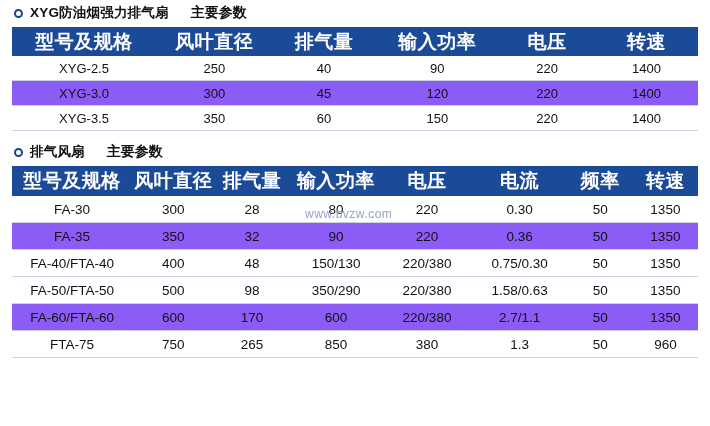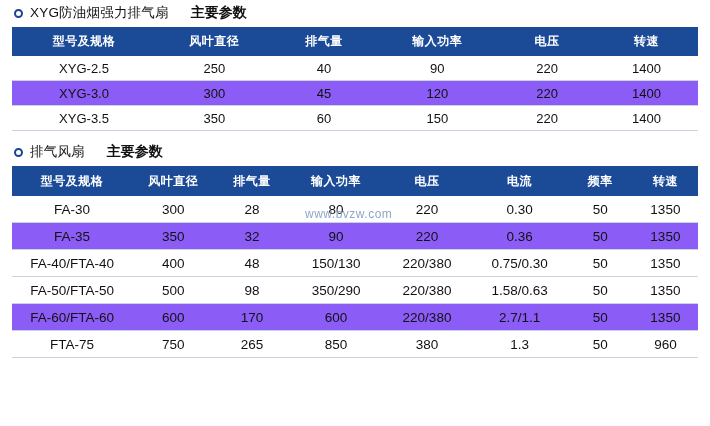--- a/index.html
+++ b/index.html
@@ -35,21 +35,21 @@
     height: 9px;
     border-radius: 50%;
     border: 2px solid #17458f;
     background: #ffffff;
     margin-right: 7px;
     flex: 0 0 auto;
     box-sizing: border-box;
   }
   .head-title {
     font-size: 13.5px;
-    font-weight: normal;
+    font-weight: bold;
     color: #111111;
     letter-spacing: 0.2px;
     white-space: nowrap;
   }
   .head-sub {
     font-size: 14px;
     font-weight: bold;
     color: #111111;
     margin-left: 22px;
     white-space: nowrap;
@@ -57,21 +57,21 @@
 
   
   table {
     border-collapse: collapse;
     width: 100%;
     table-layout: fixed;
   }
   th {
     background: #1b4a97;
     color: #ffffff;
-    font-size: 12px;
+    font-size: 19px;
     font-weight: bold;
     height: 26px;
     text-align: center;
     border: none;
     letter-spacing: 0.5px;
   }
   .t1 th { height: 27px; }
   td {
     text-align: center;
     font-size: 13px;

